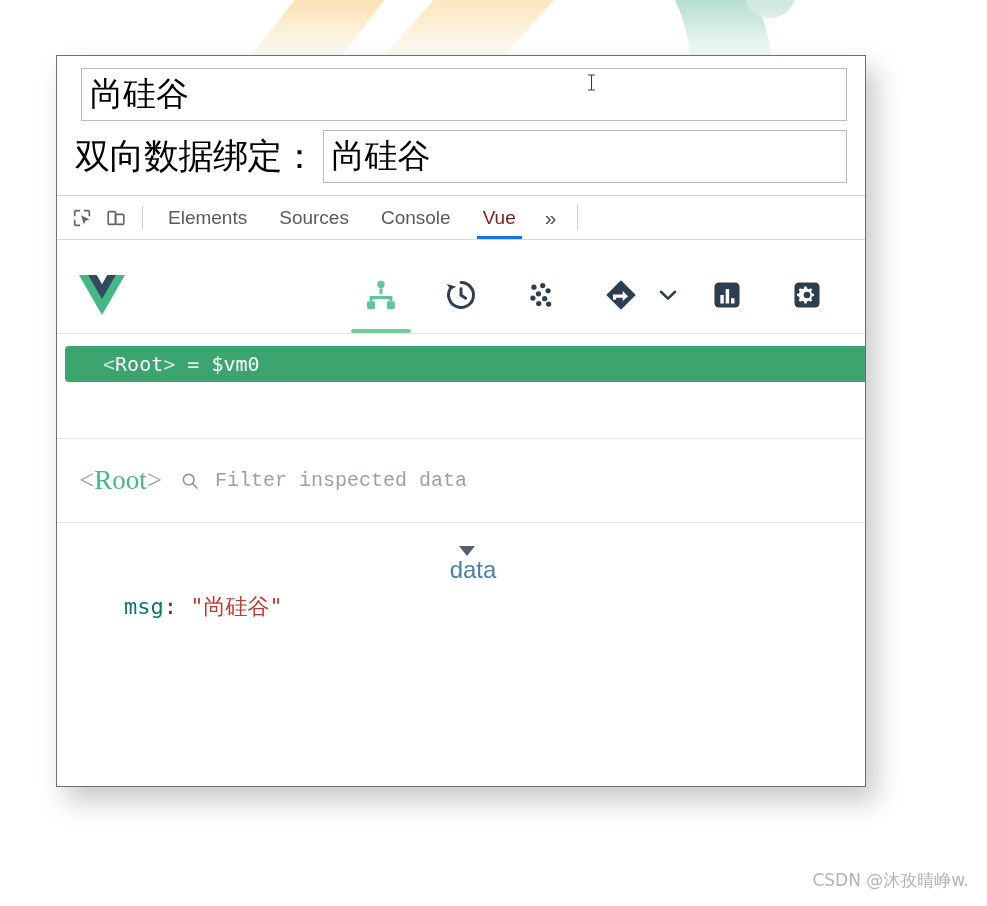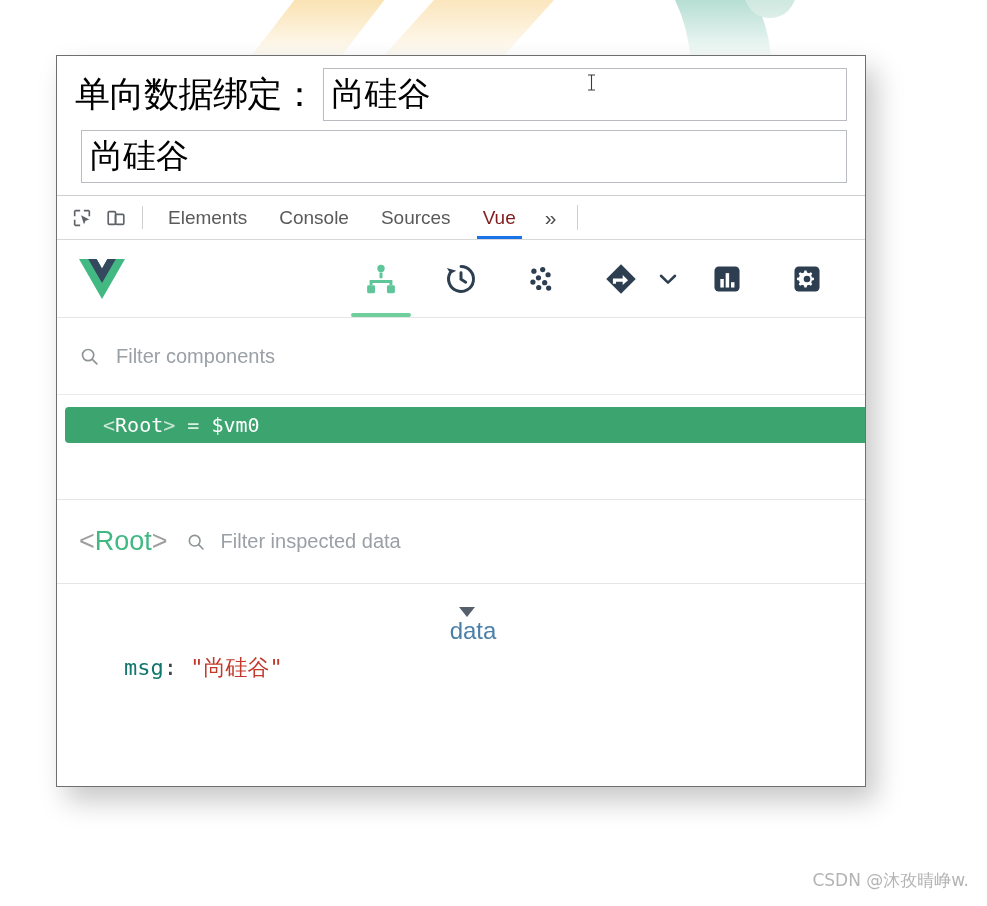--- a/index.html
+++ b/index.html
@@ -85,20 +85,21 @@
     pointer-events: none;
   }
 
   
   .devtools {
     border-top: 1px solid #cfcfcf;
     background: #ffffff;
     height: 585px;
     display: flex;
     flex-direction: column;
+    gap: 16px;
   }
   .dt-tabbar {
     display: flex;
     align-items: stretch;
     height: 43px;
     border-bottom: 1px solid #d8d8d8;
     background: #fff;
     padding-left: 8px;
   }
   .dt-tool-icon {
@@ -224,34 +225,34 @@
 
   .inspect-head {
     height: 83px;
     display: flex;
     align-items: center;
     padding: 0 22px;
     border-bottom: 1px solid #e3e5e8;
   }
   .inspect-name {
     font-size: 27px;
-    font-family: Liberation Sans, sans-serif;
+    font-family: Liberation Serif, serif;
     color: #42b883;
     margin-right: 18px;
     white-space: pre;
   }
   .inspect-name .ang { color: #9e9e9e; }
   .inspect-head .sicon { margin-right: 13px; display: flex; }
   .inspect-head input {
     flex: 1;
     border: none;
     outline: none;
     font-size: 20px;
     color: #a21caf;
-    font-family: Liberation Sans, sans-serif;
+    font-family: Liberation Mono, monospace;
     background: transparent;
   }
   .inspect-head input::placeholder { color: #9aa0a6; }
 
   .data-area {
     flex: 1;
     padding: 23px 0 0 0;
     min-height: 0;
   }
   .data-group {
@@ -322,24 +323,24 @@
       <circle cx="770" cy="-8" r="26" fill="#cfe8e0"></circle>
     </g>
   </g>
   <rect x="0" y="0" width="987" height="72" fill="url(#fadeDown)"></rect>
 </svg>
 
 <div id="app-panel">
 
   <div class="page-body">
     <div class="field-row">
-      <span class="field-label">单向数据绑定：</span>
       <input class="field-input" type="text" value="尚硅谷" style="">
     </div>
     <div class="field-row">
+      <span class="field-label">双向数据绑定：</span>
       <input class="field-input" type="text" value="尚硅谷" style="">
     </div>
   </div>
 
   <div class="devtools">
 
     <div class="dt-tabbar">
       <div class="dt-tool-icon">
         <svg width="22" height="22" viewBox="0 0 24 24">
           <path d="M4 4 h6 M4 4 v6 M20 4 h-6 M20 4 v6 M4 20 h6 M4 20 v-6" fill="none" stroke="#5f6368" stroke-width="1.8"></path>
@@ -351,24 +352,24 @@
           <rect x="3.5" y="5" width="8" height="14" rx="1.2" fill="none" stroke="#5f6368" stroke-width="1.8"></rect>
           <rect x="11.5" y="8" width="9" height="11" rx="1.2" fill="none" stroke="#5f6368" stroke-width="1.8"></rect>
         </svg>
       </div>
       <div class="dt-sep"></div>
 
       <div class="dt-tab">
         <span>Elements</span>
       </div>
       <div class="dt-tab">
+        <span>Sources</span>
+      </div>
+      <div class="dt-tab">
         <span>Console</span>
-      </div>
-      <div class="dt-tab">
-        <span>Sources</span>
       </div>
       <div class="dt-tab active">
         <span>Vue</span>
       </div>
       <div class="dt-more">
         <span>»</span>
       </div>
       <div class="dt-end-sep"></div>
     </div>
 
@@ -440,29 +441,20 @@
 
         <div class="vt-btn">
           <svg width="32" height="32" viewBox="0 0 24 24">
             <rect x="2.6" y="2.6" width="18.8" height="18.8" rx="3.2" fill="#2c3e50"></rect>
             <path d="M12 7.1 l1.5 .55 1.35-.8 1.1 1.1-.8 1.35.55 1.5 1.5.35v1.6l-1.5.35-.55 1.5.8 1.35-1.1 1.1-1.35-.8-1.5.55-.35 1.5h-1.6l-.35-1.5-1.5-.55-1.35.8-1.1-1.1.8-1.35-.55-1.5-1.5-.35v-1.6l1.5-.35.55-1.5-.8-1.35 1.1-1.1 1.35.8 1.5-.55.35-1.5h1.6z" fill="#ffffff"></path>
             <circle cx="12" cy="12" r="2.5" fill="#2c3e50"></circle>
           </svg>
         </div>
       </div>
 
-      <div class="vue-filter">
-        <span class="sicon">
-          <svg width="21" height="21" viewBox="0 0 24 24">
-            <circle cx="10.4" cy="10.4" r="6.4" fill="none" stroke="#8e9396" stroke-width="1.9"></circle>
-            <path d="M15.2 15.2 L20.4 20.4" stroke="#8e9396" stroke-width="1.9" stroke-linecap="round"></path>
-          </svg>
-        </span>
-        <input type="text" placeholder="Filter components" style="">
-      </div>
 
       <div class="tree-area">
         <div class="tree-row">
           <span class="bracket">&lt;</span><span>Root</span><span class="bracket">&gt;</span><span class="eq"> = </span><span>$vm0</span>
         </div>
       </div>
 
       <div class="inspect-head">
         <span class="inspect-name"><span class="ang">&lt;</span><span>Root</span><span class="ang">&gt;</span></span>
         <span class="sicon">

